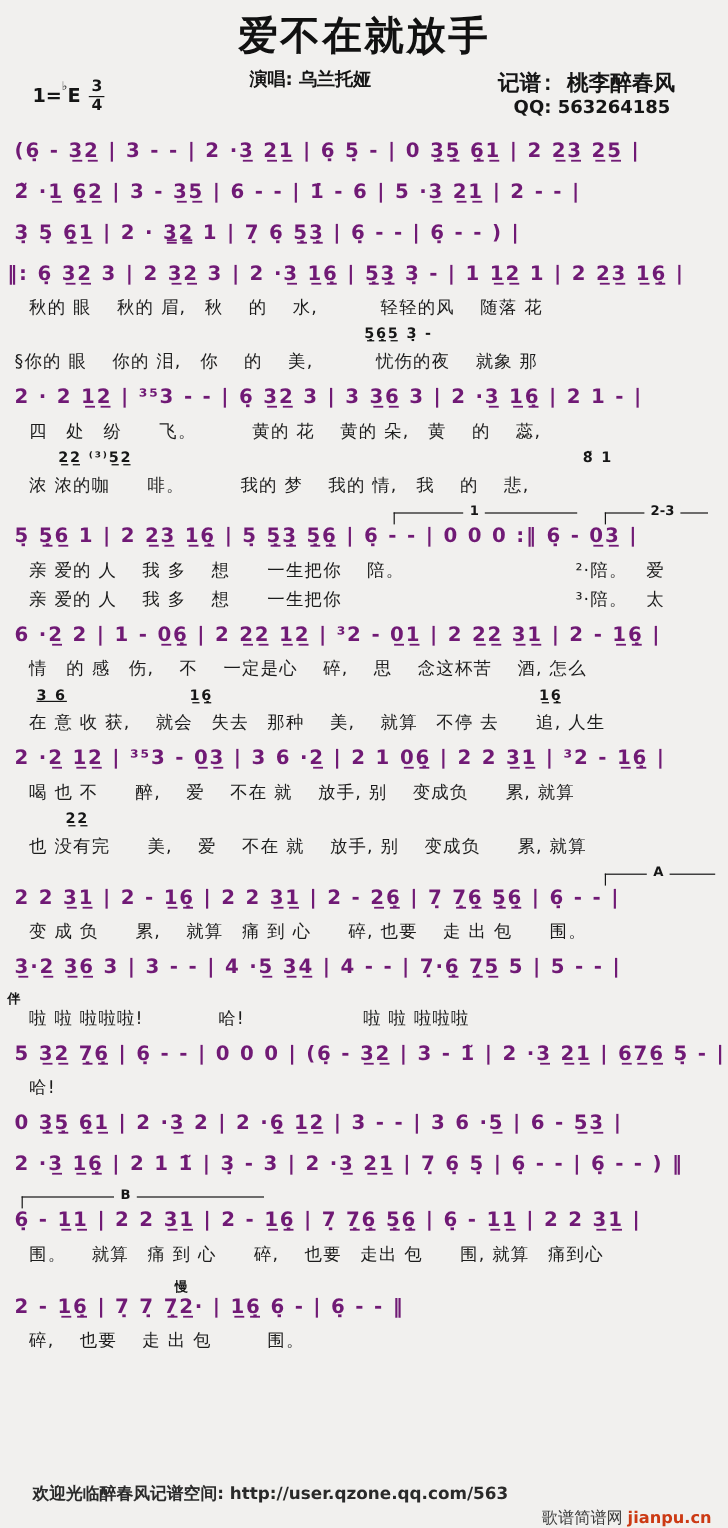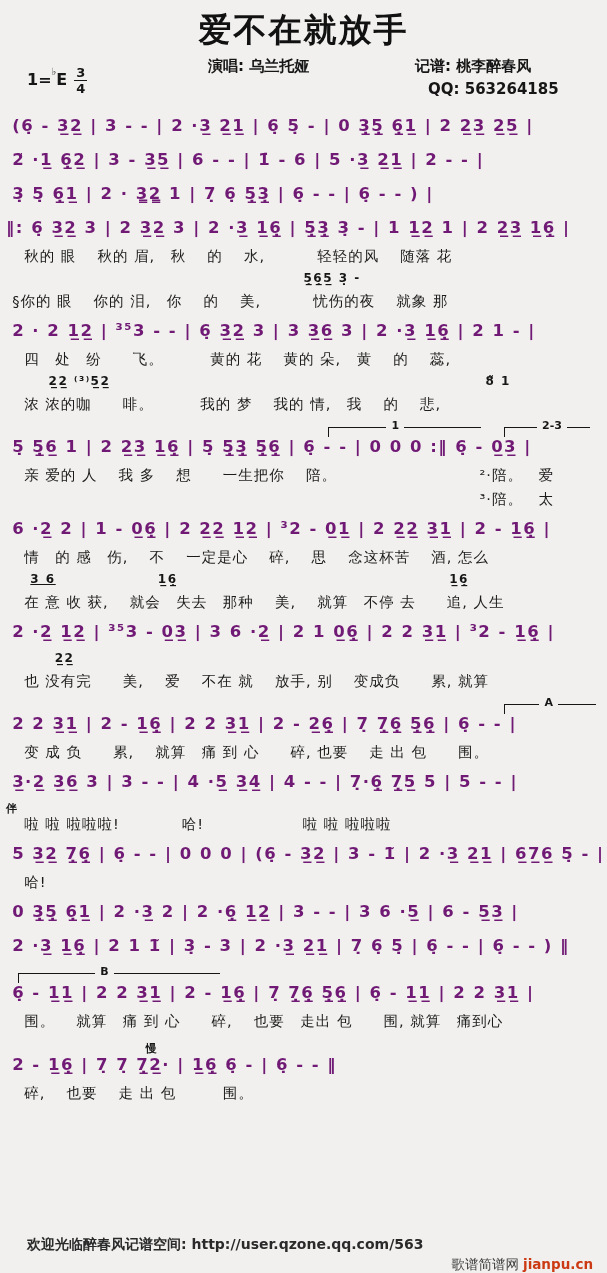--- a/index.html
+++ b/index.html
@@ -12,21 +12,21 @@
   }
   .page{position:relative;width:607px;height:1273px;}
   
   .header{position:relative;height:112px;}
   .title{
     position:absolute;top:8px;left:0;width:100%;
     text-align:center;font-size:33px;font-weight:bold;margin:0;
     letter-spacing:2px;color:#111;
   }
   .performer{position:absolute;top:57px;left:208px;font-size:15px;font-weight:bold;}
-  .transcriber{position:absolute;top:57px;left:415px;font-size:15px;font-weight:bold;}
+  .transcriber{position:absolute;top:57px;left:415px;font-size:18px;font-weight:bold;font-family:Liberation Mono, monospace;}
   .qq{position:absolute;top:80px;left:428px;font-size:15px;font-weight:bold;}
   .keysig{position:absolute;top:66px;left:27px;font-size:16px;font-weight:bold;white-space:nowrap;}
   .keysig sup{font-size:10px;position:relative;top:-4px;}
   .frac{display:inline-block;vertical-align:middle;margin-left:7px;text-align:center;line-height:1;}
   .frac .num{display:block;font-size:13px;border-bottom:1.5px solid #161616;padding:0 2px 1px;}
   .frac .den{display:block;font-size:13px;padding-top:1px;}
   
   #score{position:relative;padding:4px 0 0 0;}
   .system{position:relative;margin-bottom:5px;}
   .row{position:relative;}
@@ -117,20 +117,21 @@
           <span class="seg" style="left: 83%; width: 14%;"><i>2-3</i></span>
         </div>
         <div class="row notes">
           <span class="seg" style="left: 2%;">5̣ 5̲̣6̲ 1 | 2 2̲3̲ 1̲6̲̣ | 5̣ 5̲̣3̲̣ 5̲̣6̲̣ | 6̣ - - | 0 0 0 :‖ 6̣ - 0̲3̲ |</span>
         </div>
         <div class="row lyr">
           <span class="seg" style="left: 4%;">亲 爱的 人　 我 多　 想　　一生把你　 陪。</span>
           <span class="seg" style="left: 79%;">²·陪。　爱</span>
         </div>
         <div class="row lyr">
+          <span class="seg" style="left: 4%;">亲 爱的 人　 我 多　 想　　一生把你</span>
           <span class="seg" style="left: 79%;">³·陪。　太</span>
         </div>
       </div>
       <div class="system">
         <div class="row notes">
           <span class="seg" style="left: 2%;">6 ·2̲ 2 | 1 - 0̲6̲̣ | 2 2̲2̲ 1̲2̲ | ³2 - 0̲1̲ | 2 2̲2̲ 3̲1̲ | 2 - 1̲6̲̣ |</span>
         </div>
         <div class="row lyr">
           <span class="seg" style="left: 4%;">情　的 感　伤,　 不　 一定是心　 碎,　 思　 念这杯苦　 酒, 怎么</span>
         </div>
@@ -139,20 +140,23 @@
           <span class="seg" style="left: 26%;">1̲6̲̣</span>
           <span class="seg" style="left: 74%;">1̲6̲̣</span>
         </div>
         <div class="row lyr">
           <span class="seg" style="left: 4%;">在 意 收 获,　 就会　失去　那种　 美,　 就算　不停 去　　追, 人生</span>
         </div>
       </div>
       <div class="system">
         <div class="row notes">
           <span class="seg" style="left: 2%;">2 ·2̲ 1̲2̲ | ³⁵3 - 0̲3̲ | 3 6 ·2̲ | 2 1 0̲6̲̣ | 2 2 3̲1̲ | ³2 - 1̲6̲̣ |</span>
+        </div>
+        <div class="row lyr">
+          <span class="seg" style="left: 4%;">喝 也 不　　醉,　 爱　 不在 就　 放手, 别　 变成负　　累, 就算</span>
         </div>
         <div class="row extra">
           <span class="seg" style="left: 9%;">2̲2̲</span>
         </div>
         <div class="row lyr">
           <span class="seg" style="left: 4%;">也 没有完　　美,　 爱　 不在 就　 放手, 别　 变成负　　累, 就算</span>
         </div>
       </div>
       <div class="system">
         <div class="row volta">

